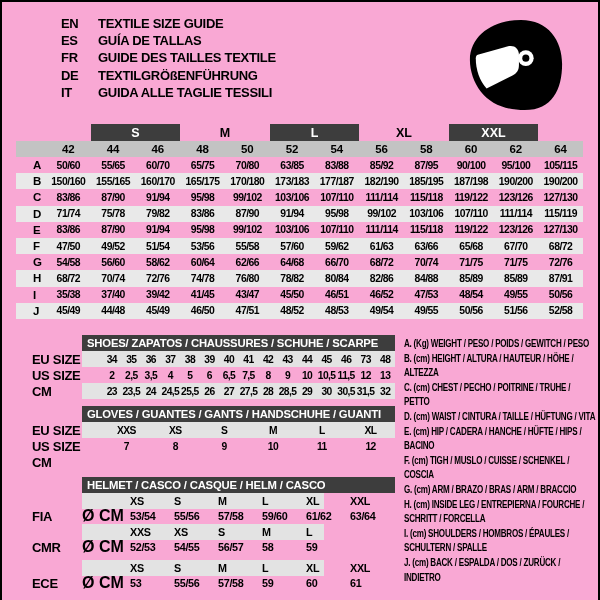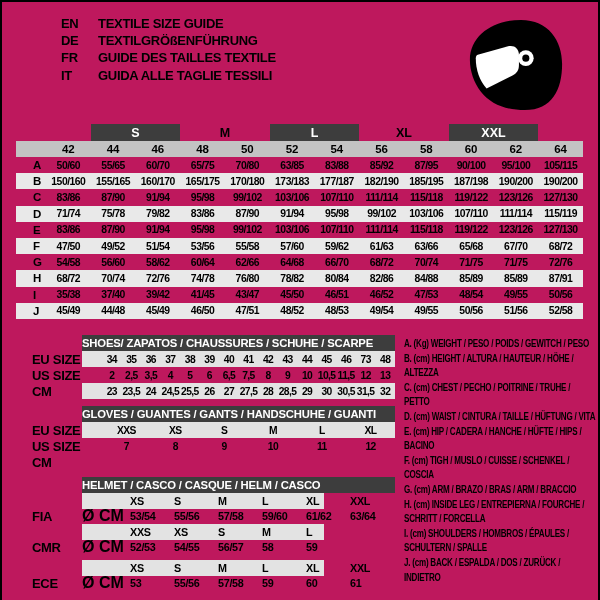--- a/index.html
+++ b/index.html
@@ -1,18 +1,18 @@
 <!DOCTYPE html>
 <html style="--dark: #3d3d3d; --numgray: #c3c3c3; --stripe: #e9e9e9; --stripe2: #e3e3e3;"><head>
 <meta charset="utf-8">
 <style>
   * { box-sizing: border-box; margin: 0; padding: 0; }
   html, body { width: 600px; height: 600px; background: #fff; }
   body { font-family: "Liberation Sans", "DejaVu Sans", sans-serif; color: #000; }
-  .page { position: relative; width: 600px; height: 600px; background: #be185d;
+  .page { position: relative; width: 600px; height: 600px; background: #f9a8d4;
           border: 2px solid #000; border-bottom: 0; overflow: hidden; }
 
   
   .langs { position: absolute; left: 59px; top: 13px; }
   .lang-row { display: flex; font-weight: bold; font-size: 13px; line-height: 17.2px; letter-spacing: -0.3px; }
   .lang-code { width: 37px; }
 
   
   .helmet-box { position: absolute; top: 12px; right: 31px; width: 102px; height: 102px; }
   .helmet-box svg { width: 100%; height: 100%; display: block; }
@@ -32,21 +32,21 @@
   .letter-cell { display: flex; align-items: center; padding-left: 17px;
                  font-weight: bold; font-size: 11.5px; }
   .val-cell { display: flex; align-items: center; justify-content: center;
               font-weight: bold; font-size: 10.4px; letter-spacing: -0.5px; }
 
   
   .bottom { position: absolute; left: 14px; top: 333px; width: 379px; }
   .btable { margin-bottom: 7px; }
   .bheader { margin-left: 66px; height: 16px; background: var(--dark, #3d3d3d); color: #fff;
              font-weight: bold; font-size: 11.3px; display: flex; align-items: center;
-             letter-spacing: -0.2px; }
+             padding-left: 5px; letter-spacing: -0.2px; }
   .brow { display: flex; height: 16px; }
   .helmet .brow { height: 15.5px; }
   .blabel { width: 66px; display: flex; align-items: center; padding-left: 16px;
             font-weight: bold; font-size: 13px; letter-spacing: -0.3px; }
   .bcontent { flex: 1; display: grid; padding-left: 20px; }
   .shoes .bcontent { grid-template-columns: repeat(15, 1fr); }
   .gloves .bcontent { grid-template-columns: repeat(6, 1fr); }
   .bcontent.shaded { background: var(--stripe2, #e3e3e3); }
   .bcell { display: flex; align-items: center; justify-content: center;
            font-weight: bold; font-size: 10.3px; letter-spacing: -0.6px; }
@@ -68,26 +68,30 @@
 <body>
 
 <div class="page">
 
   <div class="langs">
       <div class="lang-row">
         <span class="lang-code">EN</span>
         <span class="lang-text">TEXTILE SIZE GUIDE</span>
       </div>
       <div class="lang-row">
-        <span class="lang-code">DE</span>
-        <span class="lang-text">TEXTILGRÖßENFÜHRUNG</span>
+        <span class="lang-code">ES</span>
+        <span class="lang-text">GUÍA DE TALLAS</span>
       </div>
       <div class="lang-row">
         <span class="lang-code">FR</span>
         <span class="lang-text">GUIDE DES TAILLES TEXTILE</span>
+      </div>
+      <div class="lang-row">
+        <span class="lang-code">DE</span>
+        <span class="lang-text">TEXTILGRÖßENFÜHRUNG</span>
       </div>
       <div class="lang-row">
         <span class="lang-code">IT</span>
         <span class="lang-text">GUIDA ALLE TAGLIE TESSILI</span>
       </div>
     </div>
 
   <div class="helmet-box">
     <svg viewBox="0 0 104 104" xmlns="http://www.w3.org/2000/svg" aria-hidden="true">
       <path d="M57 6 C85 6 99 27 99 51 C99 77 89 98 61 98 C42 98 26 92 16 79 C9 70 5 58 5 47 C5 21 30 6 57 6 Z" fill="#000"></path>

